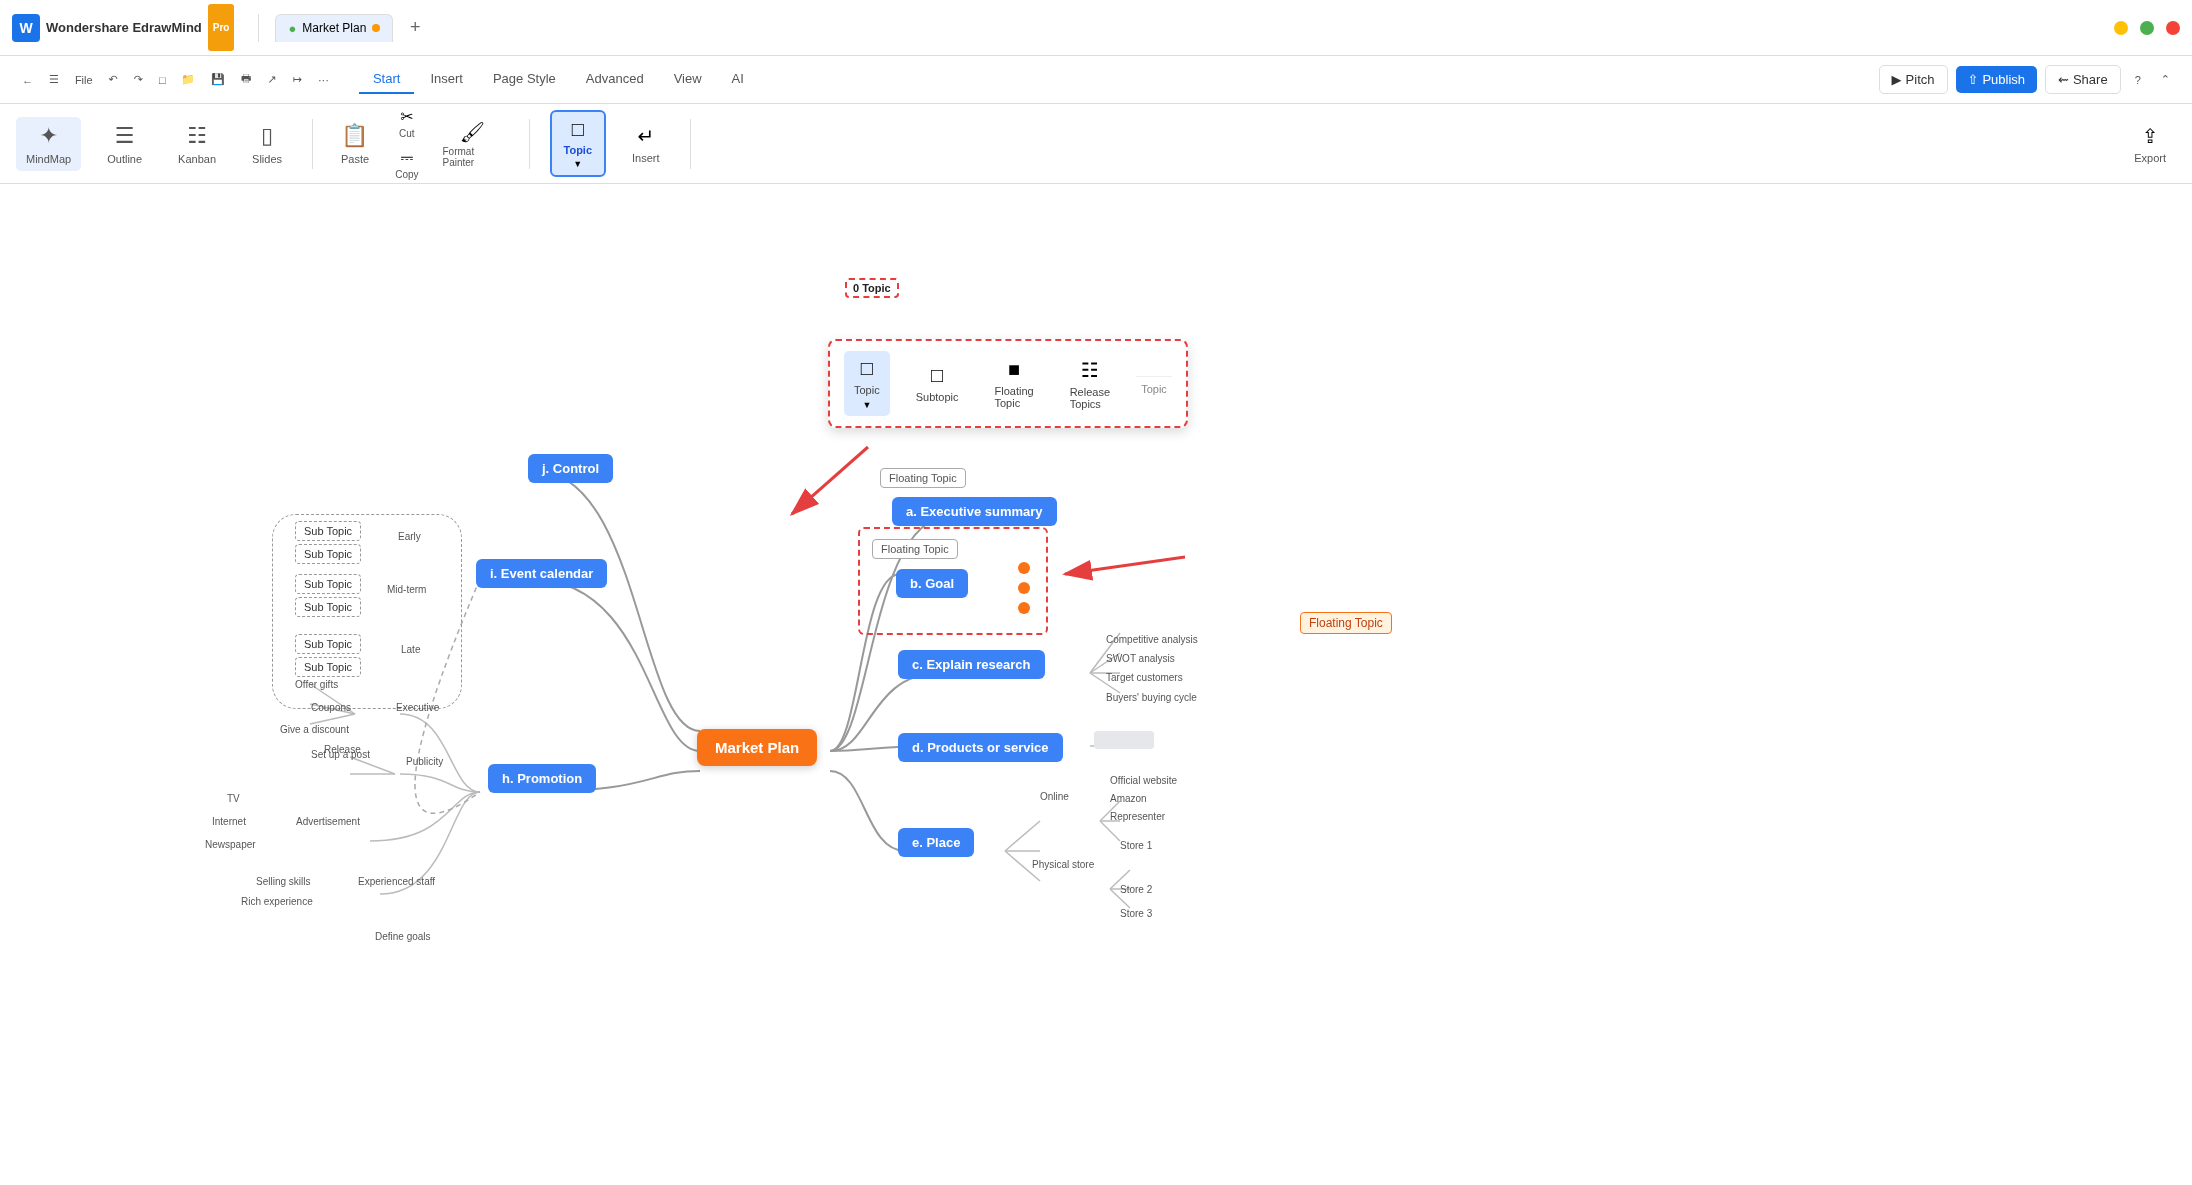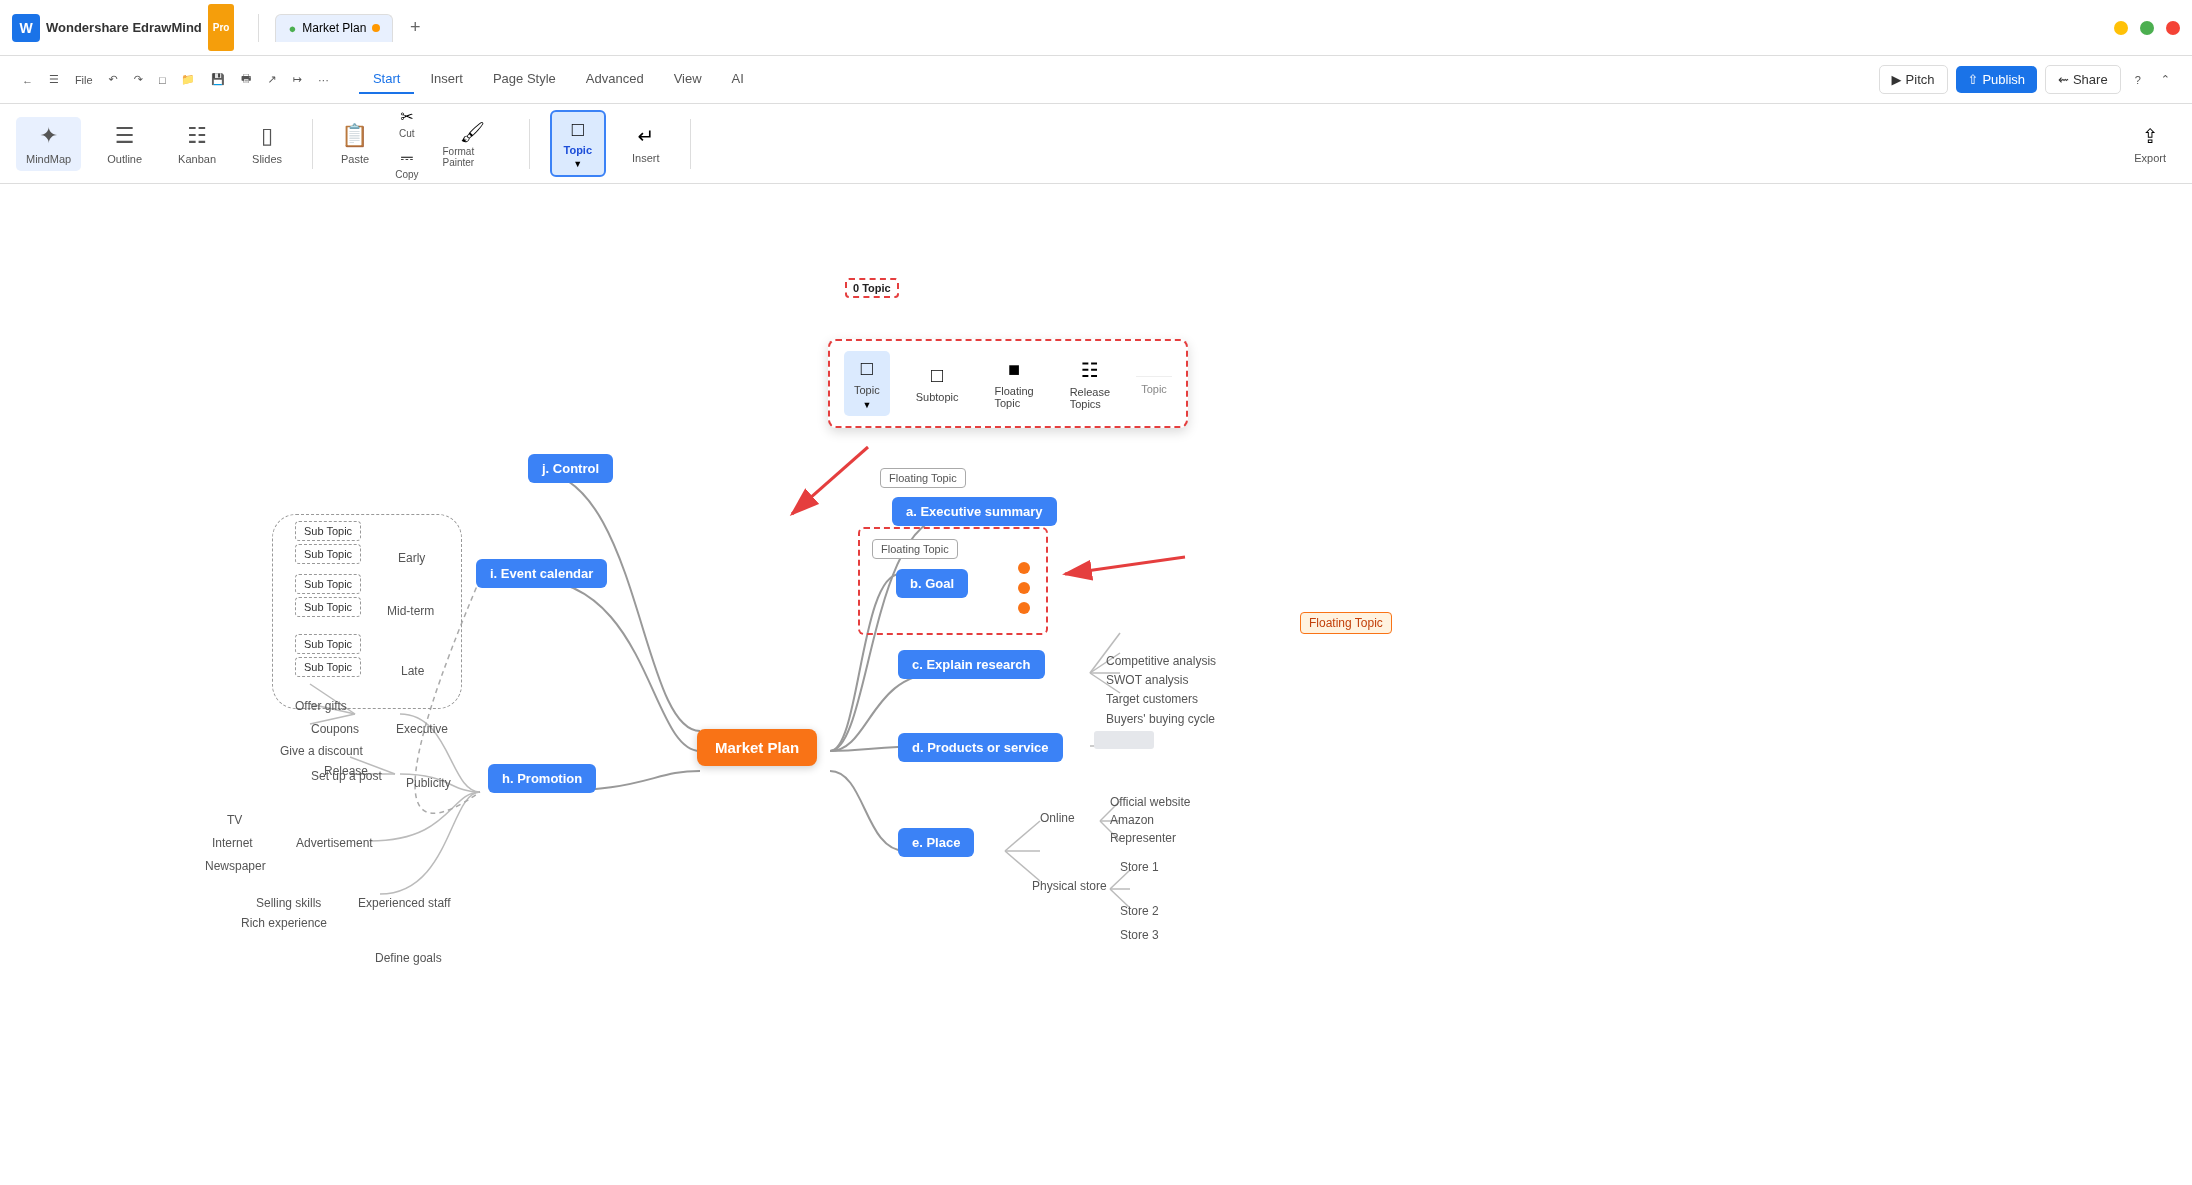--- a/index.html
+++ b/index.html
@@ -92,21 +92,21 @@
       position: absolute; background: #3b82f6; color: #fff;
       border-radius: 6px; padding: 7px 14px; font-size: 13px; font-weight: 600;
       white-space: nowrap; cursor: pointer;
     }
     .node-floating {
       position: absolute; background: #fff; color: #555;
       border: 1px solid #aaa; border-radius: 4px;
       padding: 3px 8px; font-size: 11px; white-space: nowrap; cursor: pointer;
     }
     .node-text {
-      position: absolute; color: #555; font-size: 12px; white-space: nowrap; margin-top: 20px;
+      position: absolute; color: #555; font-size: 10px; white-space: nowrap;
     }
 
     
     .lines-layer {
       position: absolute; top: 0; left: 0; width: 100%; height: 100%;
       pointer-events: none;
     }
 
     
     .node-dashed {

